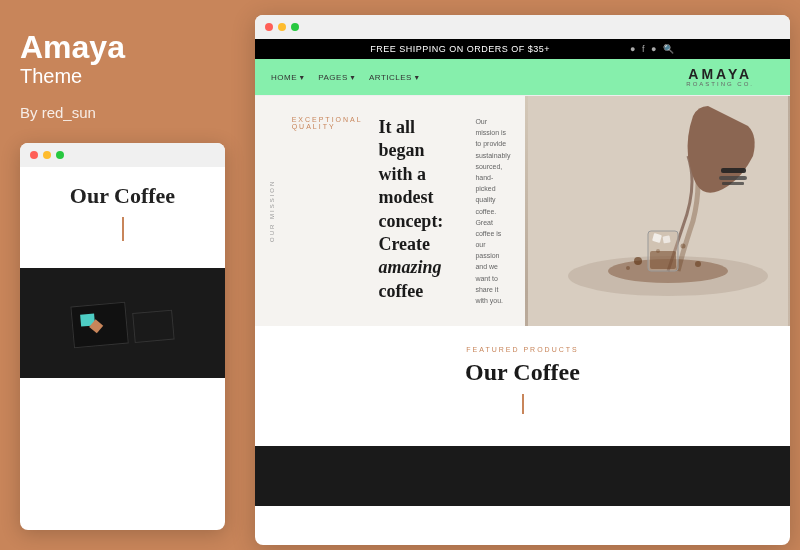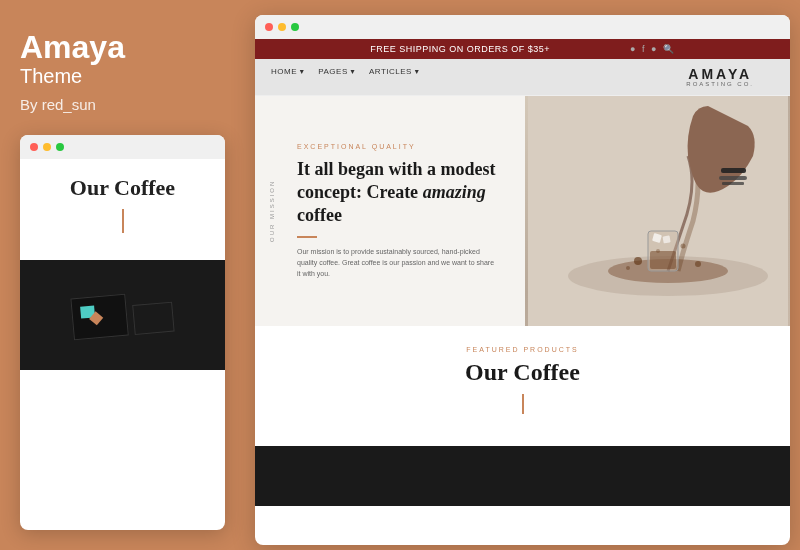--- a/index.html
+++ b/index.html
@@ -29,21 +29,21 @@
       color: #fff;
       font-family: Arial, sans-serif;
       line-height: 1.1;
     }
 
     .theme-subtitle {
       font-size: 20px;
       font-weight: 400;
       color: #fff;
       font-family: Arial, sans-serif;
-      margin-bottom: 8px;
+      margin-bottom: 16px;
     }
 
     .theme-author {
       font-size: 15px;
       color: rgba(255,255,255,0.85);
       font-family: Arial, sans-serif;
       margin-bottom: 22px;
     }
 
     
@@ -164,21 +164,21 @@
     .main-browser-bar {
       background: #f0f0f0;
       padding: 8px 10px;
       display: flex;
       gap: 5px;
       align-items: center;
     }
 
     
     .announcement-bar {
-      background: #7f1d1d;
+      background: #000000;
       color: #fff;
       font-size: 9px;
       text-align: center;
       padding: 5px;
       font-family: Arial, sans-serif;
       letter-spacing: 0.5px;
       display: flex;
       align-items: center;
       justify-content: center;
       gap: 80px;
@@ -191,24 +191,24 @@
     }
 
     .ann-icon {
       font-size: 9px;
       color: #aaa;
     }
 
     
     .nav {
       display: flex;
-      align-items: flex-start;
+      align-items: center;
       padding: 8px 16px;
       border-bottom: 1px solid #eee;
-      background: #e5e5e5;
+      background: #86efac;
     }
 
     .nav-left {
       display: flex;
       gap: 14px;
       align-items: center;
       flex: 1;
     }
 
     .nav-item {
@@ -257,21 +257,21 @@
       height: 230px;
       background: #f5f3f0;
       position: relative;
       overflow: hidden;
     }
 
     .hero-left {
       width: 270px;
       padding: 20px 20px 20px 26px;
       display: flex;
-      flex-direction: column;
+      flex-direction: row;
       justify-content: center;
     }
 
     .hero-tag {
       font-size: 7px;
       letter-spacing: 2px;
       color: #c8855a;
       font-family: Arial, sans-serif;
       text-transform: uppercase;
       margin-bottom: 8px;

